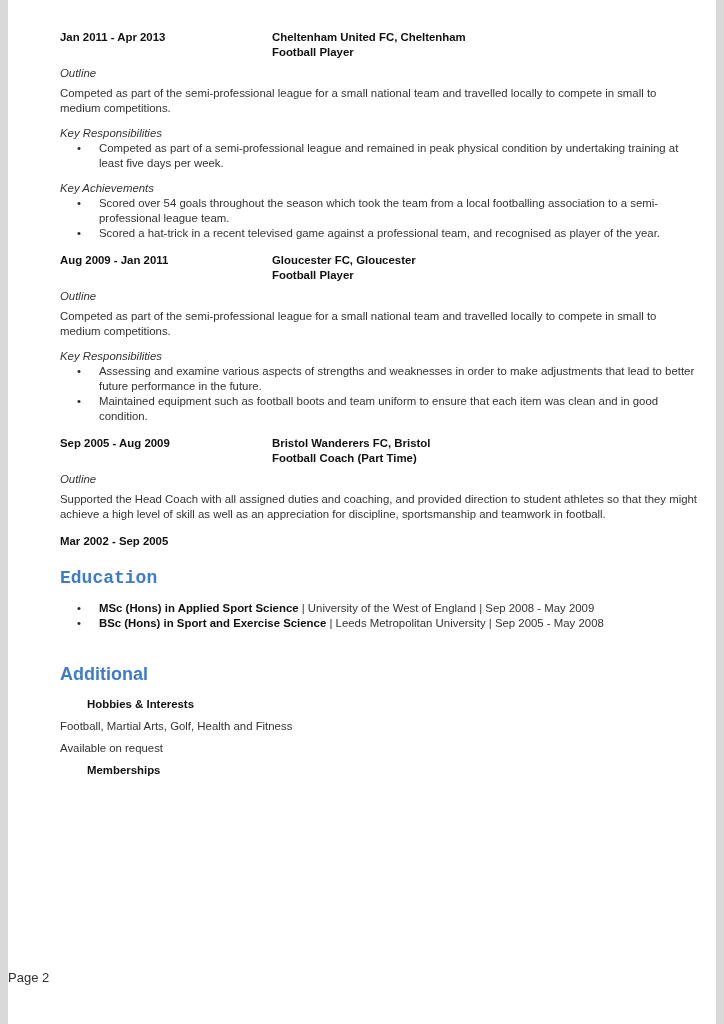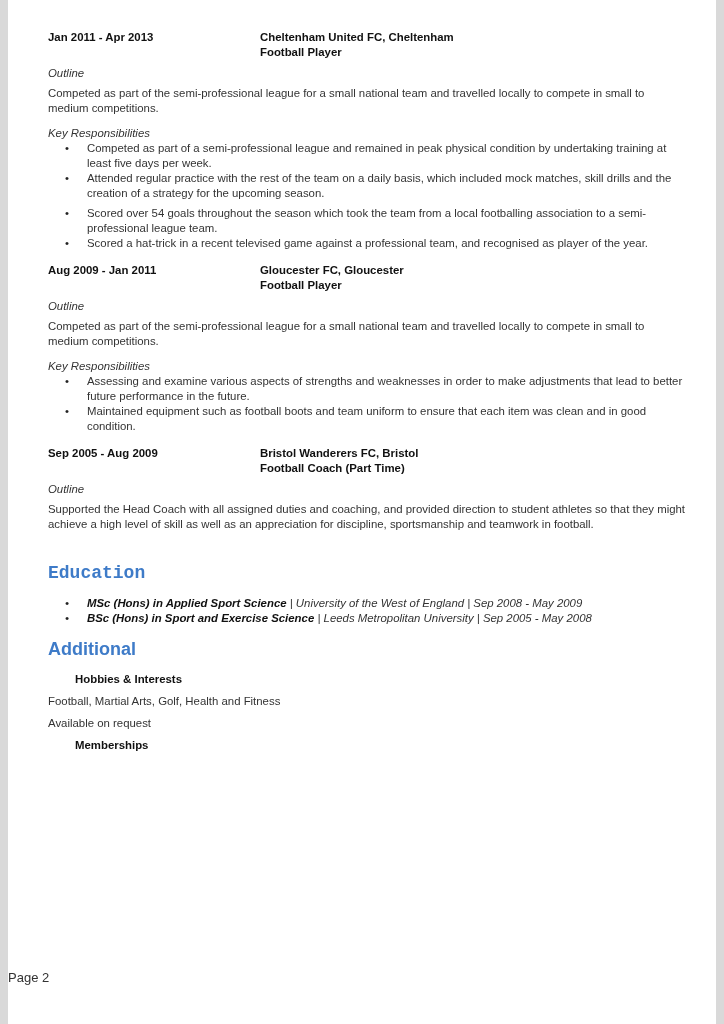--- a/index.html
+++ b/index.html
@@ -11,21 +11,21 @@
       overflow: hidden;
     }
     .page {
       position: absolute;
       left: 8px; top: 0;
       width: 708px; height: 1024px;
       background: #ffffff;
     }
     .content {
       position: absolute;
-      left: 40px; top: 30px;
+      left: 52px; top: 30px;
       width: 640px;
       font-size: 11.4px;
       line-height: 15px;
     }
     .job { margin-bottom: 12px; }
     .job-head { display: flex; }
     .job-date { width: 212px; font-weight: bold; color: #111; }
     .job-org { font-weight: bold; color: #111; }
     .job-org div { line-height: 15px; }
     .sub { font-style: italic; color: #333; margin-top: 6px; margin-bottom: 5px; }
@@ -68,22 +68,22 @@
         <div class="job-org">
           <div>Cheltenham United FC, Cheltenham</div>
           <div>Football Player</div>
         </div>
       </div>
       <div class="sub">Outline</div>
       <p class="para">Competed as part of the semi-professional league for a small national team and travelled locally to compete in small to medium competitions.</p>
       <div class="sub" style="margin-top:-2px;">Key Responsibilities</div>
       <ul style="margin-top:-5px;">
         <li>Competed as part of a semi-professional league and remained in peak physical condition by undertaking training at least five days per week.</li>
-        <li>Attended regular practice with the rest of the team on a daily basis, which included mock matches, skill drills and the creation of a strategy for the upcoming season.</li>
       </ul>
+      <div class="sub" style="margin-top:4px;">Key Achievements</div>
       <ul style="margin-top:-5px;">
         <li>Scored over 54 goals throughout the season which took the team from a local footballing association to a semi-professional league team.</li>
         <li>Scored a hat-trick in a recent televised game against a professional team, and recognised as player of the year.</li>
       </ul>
     </div>
 
     <div class="job">
       <div class="job-head">
         <div class="job-date">Aug 2009 - Jan 2011</div>
         <div class="job-org">
@@ -107,25 +107,26 @@
           <div>Bristol Wanderers FC, Bristol</div>
           <div>Football Coach (Part Time)</div>
         </div>
       </div>
       <div class="sub">Outline</div>
       <p class="para">Supported the Head Coach with all assigned duties and coaching, and provided direction to student athletes so that they might achieve a high level of skill as well as an appreciation for discipline, sportsmanship and teamwork in football.</p>
     </div>
 
     <div class="job">
       <div class="job-head">
+        <div class="job-date">Mar 2002 - Sep 2005</div>
       </div>
     </div>
 
     <div class="section-title" style="margin-top:18px;font-family:Liberation Mono, monospace;">Education</div>
-    <ul style="margin-bottom:12px;font-style:italic;">
+    <ul style="margin-bottom:32px;">
       <li><span class="edu-deg">MSc (Hons) in Applied Sport Science</span><span> | University of the West of England | Sep 2008 - May 2009</span></li>
       <li><span class="edu-deg">BSc (Hons) in Sport and Exercise Science</span><span> | Leeds Metropolitan University | Sep 2005 - May 2008</span></li>
     </ul>
 
     <div class="section-title">Additional</div>
     <div class="add-label">Hobbies &amp; Interests</div>
     <div class="add-value">Football, Martial Arts, Golf, Health and Fitness</div>
     <div class="add-value">Available on request</div>
     <div class="add-label">Memberships</div>
   </div>

